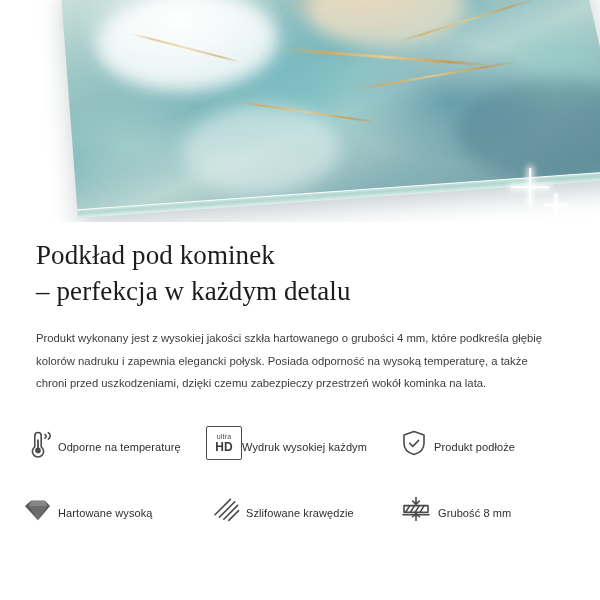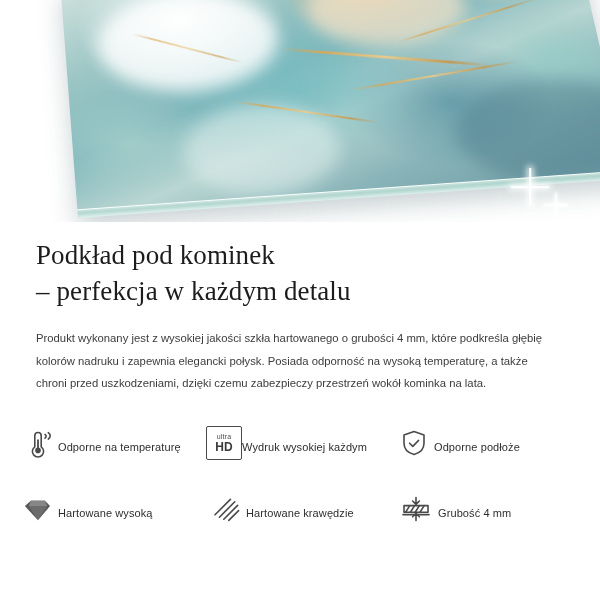--- a/index.html
+++ b/index.html
@@ -241,21 +241,21 @@
       <div class="feature-label">Wydruk wysokiej każdym</div>
     </div>
 
     <div class="feature">
       <div class="feature-icon">
         <svg width="40" height="40" viewBox="0 0 40 40" aria-hidden="true">
           <path class="ico-stroke" d="M20 8.5l10 3.6v8.1c0 6-4.2 9.7-10 11.3-5.8-1.6-10-5.3-10-11.3v-8.1z"></path>
           <path class="ico-stroke" d="M15.6 20.2l3.2 3.2 5.8-6"></path>
         </svg>
       </div>
-      <div class="feature-label">Odporne podłoże</div>
+      <div class="feature-label">Produkt podłoże</div>
     </div>
 
     <div class="feature">
       <div class="feature-icon">
         <svg width="40" height="40" viewBox="0 0 40 40" aria-hidden="true">
           <path class="ico-fill" d="M13.2 11.5h13.6l5.2 5.6L20 31.2 6.9 17.1z" opacity="0.92"></path>
           <path d="M13.2 11.5l-2.5 5.6h18.6l-2.5-5.6z" fill="#ffffff" opacity="0.28"></path>
           <path d="M20 31.2l-9.3-14.1h18.6z" fill="#ffffff" opacity="0.12"></path>
         </svg>
       </div>
@@ -264,30 +264,30 @@
 
     <div class="feature">
       <div class="feature-icon">
         <svg width="40" height="40" viewBox="0 0 40 40" aria-hidden="true">
           <path class="ico-stroke" d="M9 25.8L24.4 10.4"></path>
           <path class="ico-stroke" d="M13.4 28.2L28.8 12.8"></path>
           <path class="ico-stroke" d="M17.8 30.2L31.6 16.4"></path>
           <path class="ico-stroke" d="M22.8 31.4L32.6 21.6"></path>
         </svg>
       </div>
-      <div class="feature-label">Hartowane krawędzie</div>
+      <div class="feature-label">Szlifowane krawędzie</div>
     </div>
 
     <div class="feature">
       <div class="feature-icon">
         <svg width="44" height="40" viewBox="0 0 44 40" aria-hidden="true">
           <path class="ico-stroke" d="M22 8.5v6.2M18.6 12l3.4 3.4 3.4-3.4"></path>
           <rect class="ico-stroke" x="10" y="16.6" width="24" height="6.6"></rect>
           <path class="ico-stroke" d="M11.6 23.2l4.2-6.6M16.4 23.2l4.2-6.6M21.2 23.2l4.2-6.6M26 23.2l4.2-6.6" stroke-width="1.2"></path>
           <path class="ico-stroke" d="M22 31.4v-6.2M18.6 27.8l3.4-3.4 3.4 3.4"></path>
           <path class="ico-stroke" d="M9 25.6h26" stroke-width="1.2"></path>
         </svg>
       </div>
-      <div class="feature-label">Grubość 4 mm</div>
+      <div class="feature-label">Grubość 8 mm</div>
     </div>
 
   </div>
 </div>
 
 </body></html>

